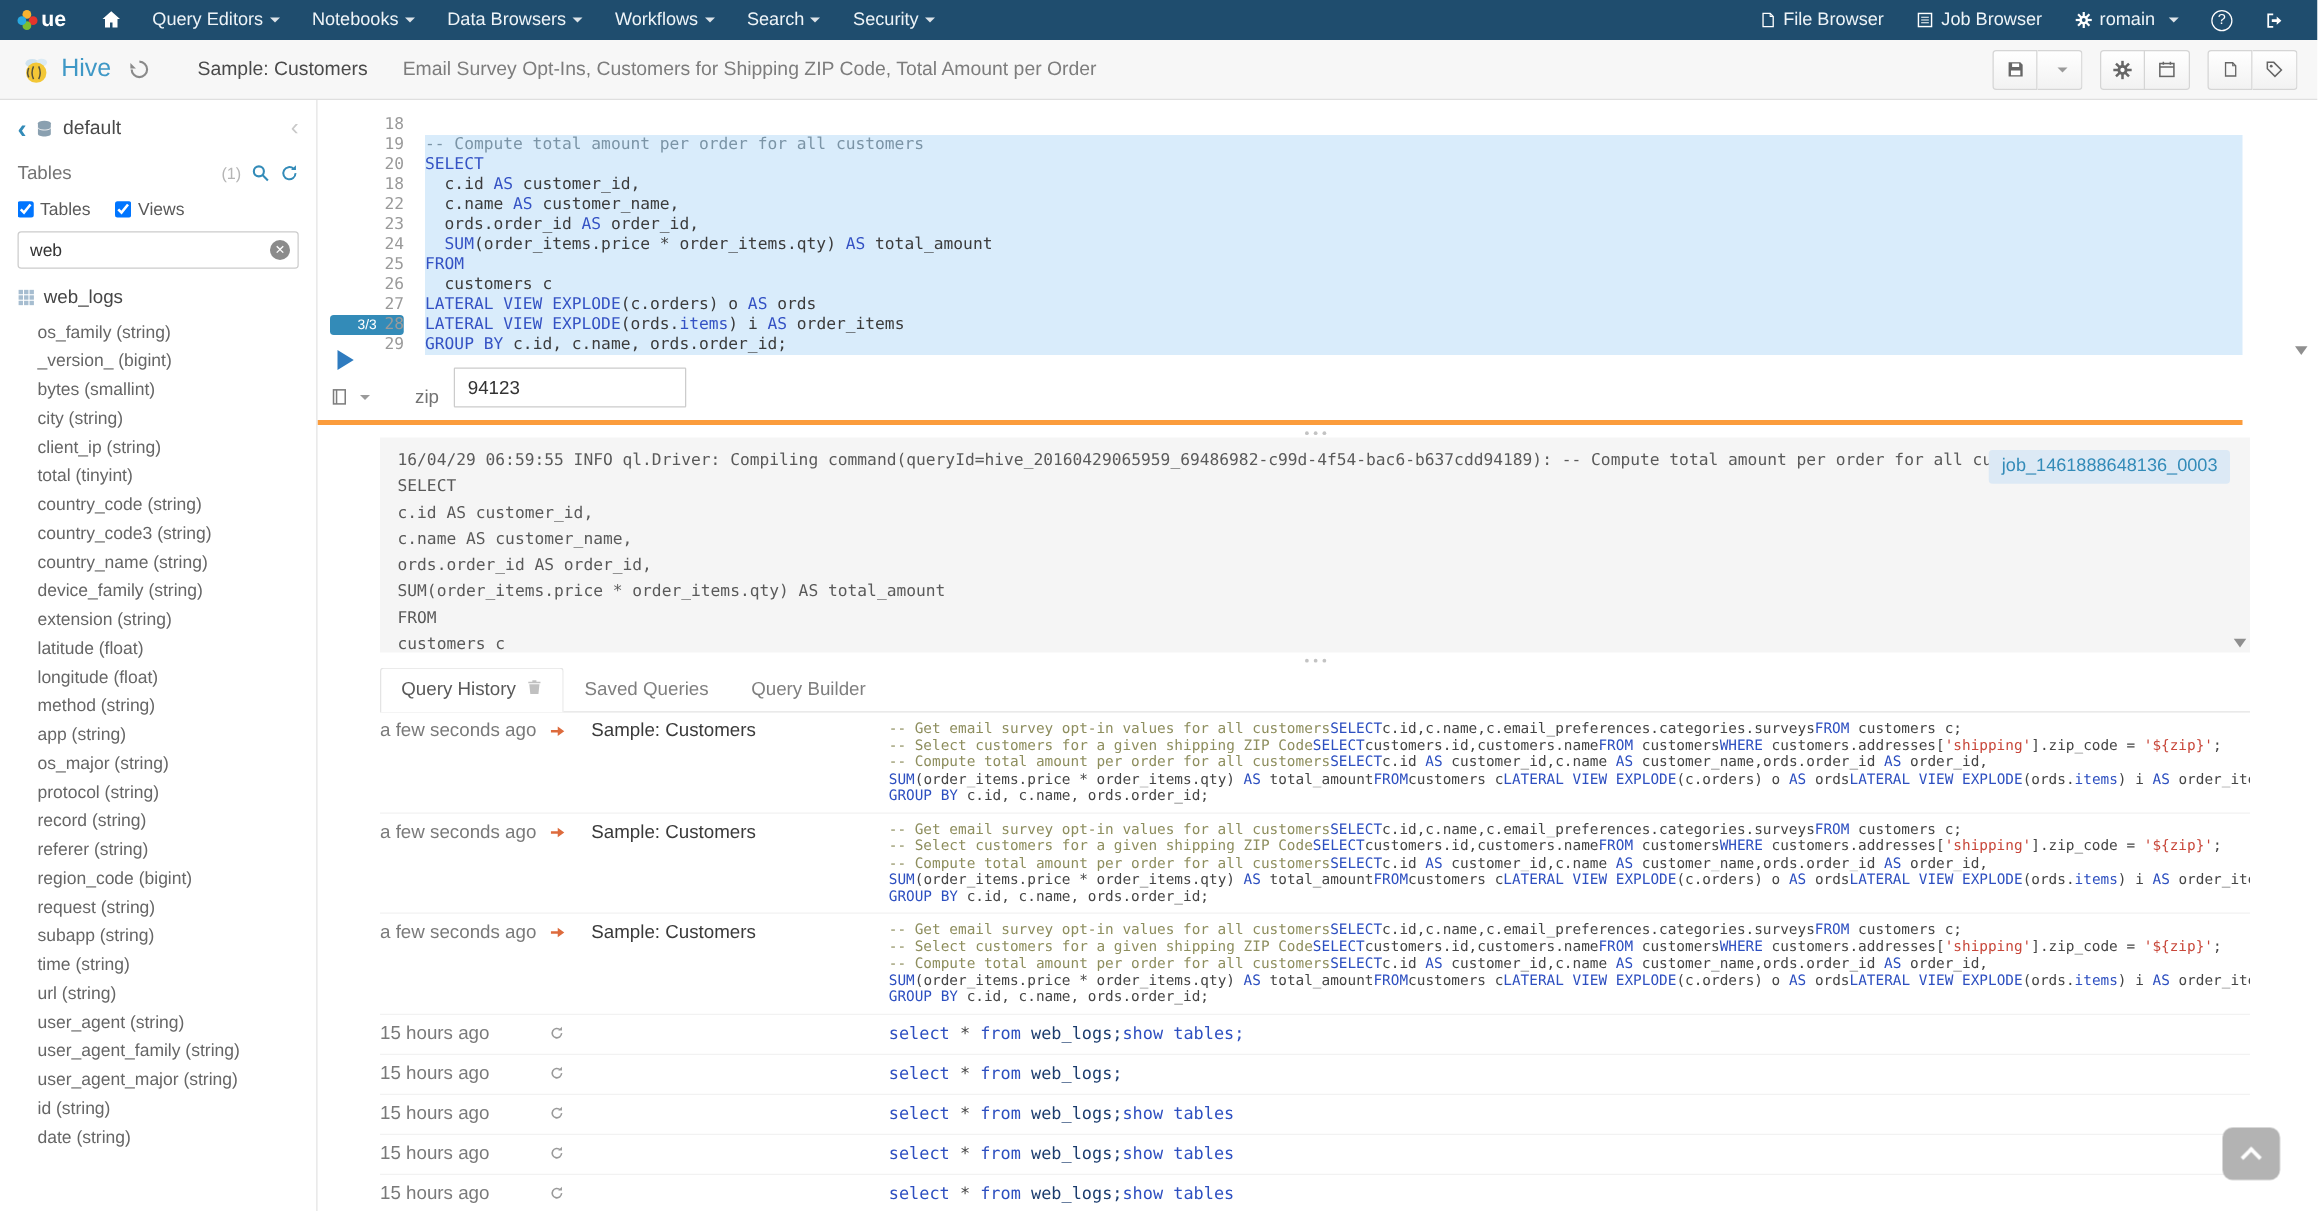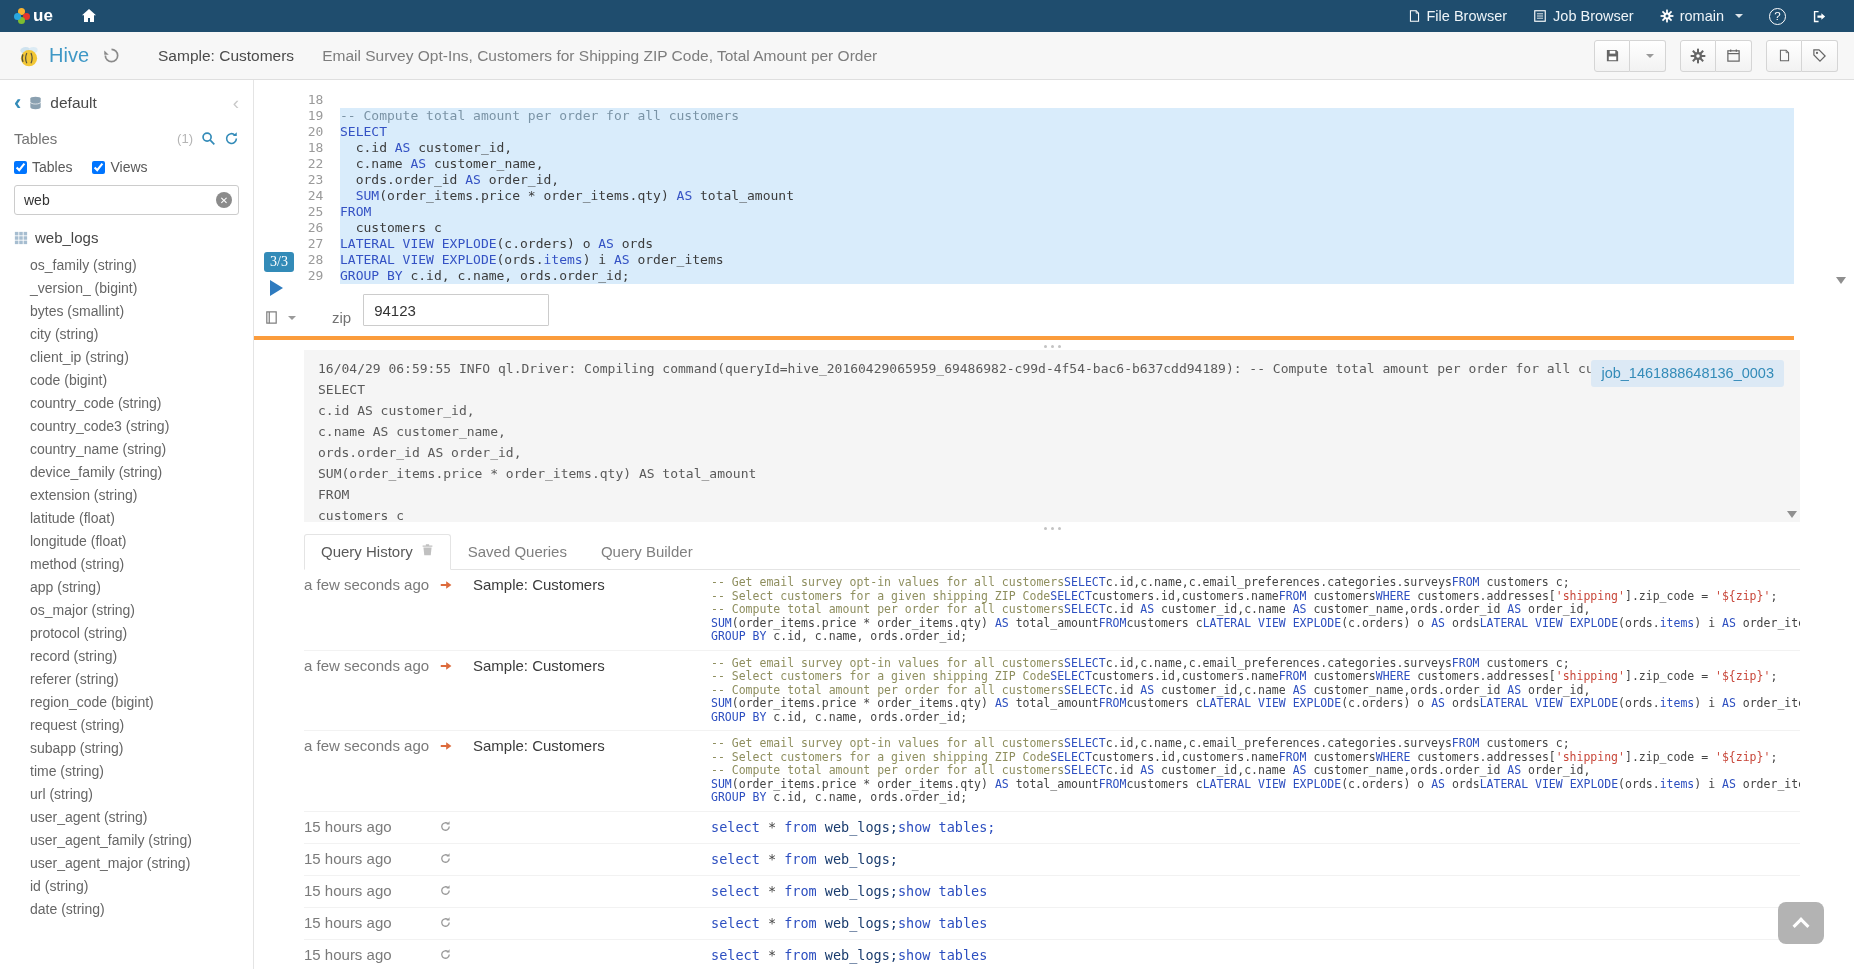--- a/index.html
+++ b/index.html
@@ -59,21 +59,21 @@
   
   .editor{margin:12px 60px 0 50px;height:192px;position:relative;font-family:"DejaVu Sans Mono",monospace;font-size:13px}
   .ed-line{display:flex;height:16px;line-height:16px}
   .gut{width:36px;text-align:center;padding-right:13px;color:#9a9a9a}
   .code{flex:1;white-space:pre;color:#3c3c3c}
   .ed-line.sel .code{background:#d9ecfb}
   .editor .tk-c{color:#7b94a6}
   .editor .tk-k{color:#3452c4}
   .editor .tk-p{color:#3c3c3c}
   .sb-down{position:absolute;right:-52px;bottom:0;width:0;height:0;border-left:5px solid transparent;border-right:5px solid transparent;border-top:7px solid #8f8f8f}
-  .exec-badge{position:absolute;left:10px;top:172px;background:#338bb8;color:#fff;font-size:14px;padding:2px 6px;border-radius:3px;font-family:Liberation Serif, serif}
+  .exec-badge{position:absolute;left:10px;top:172px;background:#338bb8;color:#fff;font-size:11px;padding:2px 22px;border-radius:3px;font-family:Liberation Sans, sans-serif}
   .play-btn{position:absolute;left:16px;top:200px;width:0;height:0;border-top:8px solid transparent;border-bottom:8px solid transparent;border-left:13px solid #2e7bbf;cursor:pointer}
   .book-btn{position:absolute;left:10px;top:230px;display:flex;align-items:center;gap:4px;cursor:pointer}
   .zip-row{margin:10px 0 0 78px;display:flex;align-items:flex-end;gap:12px}
   .zip-label{color:#737373;font-size:15px}
   .zip-row input{width:186px;height:32px;border:1px solid #ccc;border-radius:1px;padding:0 10px;font-size:15px;color:#333;outline:none}
   .progress-bar{margin:10px 60px 0 0;height:4px;background:#fb9c3c}
   
   .grip{display:flex;justify-content:center;gap:4px;margin:5px 54px 0 50px;cursor:row-resize}
   .grip i{width:3px;height:3px;border-radius:50%;background:#c3c3c3}
   
@@ -115,20 +115,46 @@
         <i></i>
         <i></i>
       </span>
     <span>ue</span>
   </a>
   <a class="nav-home">
     <svg viewBox="0 0 16 16" width="16" height="16">
         <path fill="#fff" d="M8 1L1 7.2h2V14h4v-4h2v4h4V7.2h2z"></path>
       </svg>
   </a>
+  <div class="nav-menus">
+      <a class="nav-item">
+        <span>Query Editors</span>
+        <i class="caret caret-light"></i>
+      </a>
+      <a class="nav-item">
+        <span>Notebooks</span>
+        <i class="caret caret-light"></i>
+      </a>
+      <a class="nav-item">
+        <span>Data Browsers</span>
+        <i class="caret caret-light"></i>
+      </a>
+      <a class="nav-item">
+        <span>Workflows</span>
+        <i class="caret caret-light"></i>
+      </a>
+      <a class="nav-item">
+        <span>Search</span>
+        <i class="caret caret-light"></i>
+      </a>
+      <a class="nav-item">
+        <span>Security</span>
+        <i class="caret caret-light"></i>
+      </a>
+    </div>
   <div class="nav-right">
     <a class="nav-item">
       <span>
           <svg viewBox="0 0 16 16" width="13" height="14">
             <path fill="none" stroke="#fff" stroke-width="1.3" d="M3 1.5h7l3 3V14.5H3z"></path>
             <path fill="none" stroke="#fff" d="M10 1.5v3h3"></path>
           </svg>
         </span>
       <span>File Browser</span>
     </a>
@@ -314,21 +340,21 @@
           </svg>
         </span>
       <span>web_logs</span>
     </div>
     <div class="columns-list">
         <div class="col-row">os_family (string)</div>
         <div class="col-row">_version_ (bigint)</div>
         <div class="col-row">bytes (smallint)</div>
         <div class="col-row">city (string)</div>
         <div class="col-row">client_ip (string)</div>
-        <div class="col-row">code (bigint)</div>
+        <div class="col-row">total (tinyint)</div>
         <div class="col-row">country_code (string)</div>
         <div class="col-row">country_code3 (string)</div>
         <div class="col-row">country_name (string)</div>
         <div class="col-row">device_family (string)</div>
         <div class="col-row">extension (string)</div>
         <div class="col-row">latitude (float)</div>
         <div class="col-row">longitude (float)</div>
         <div class="col-row">method (string)</div>
         <div class="col-row">app (string)</div>
         <div class="col-row">os_major (string)</div>

